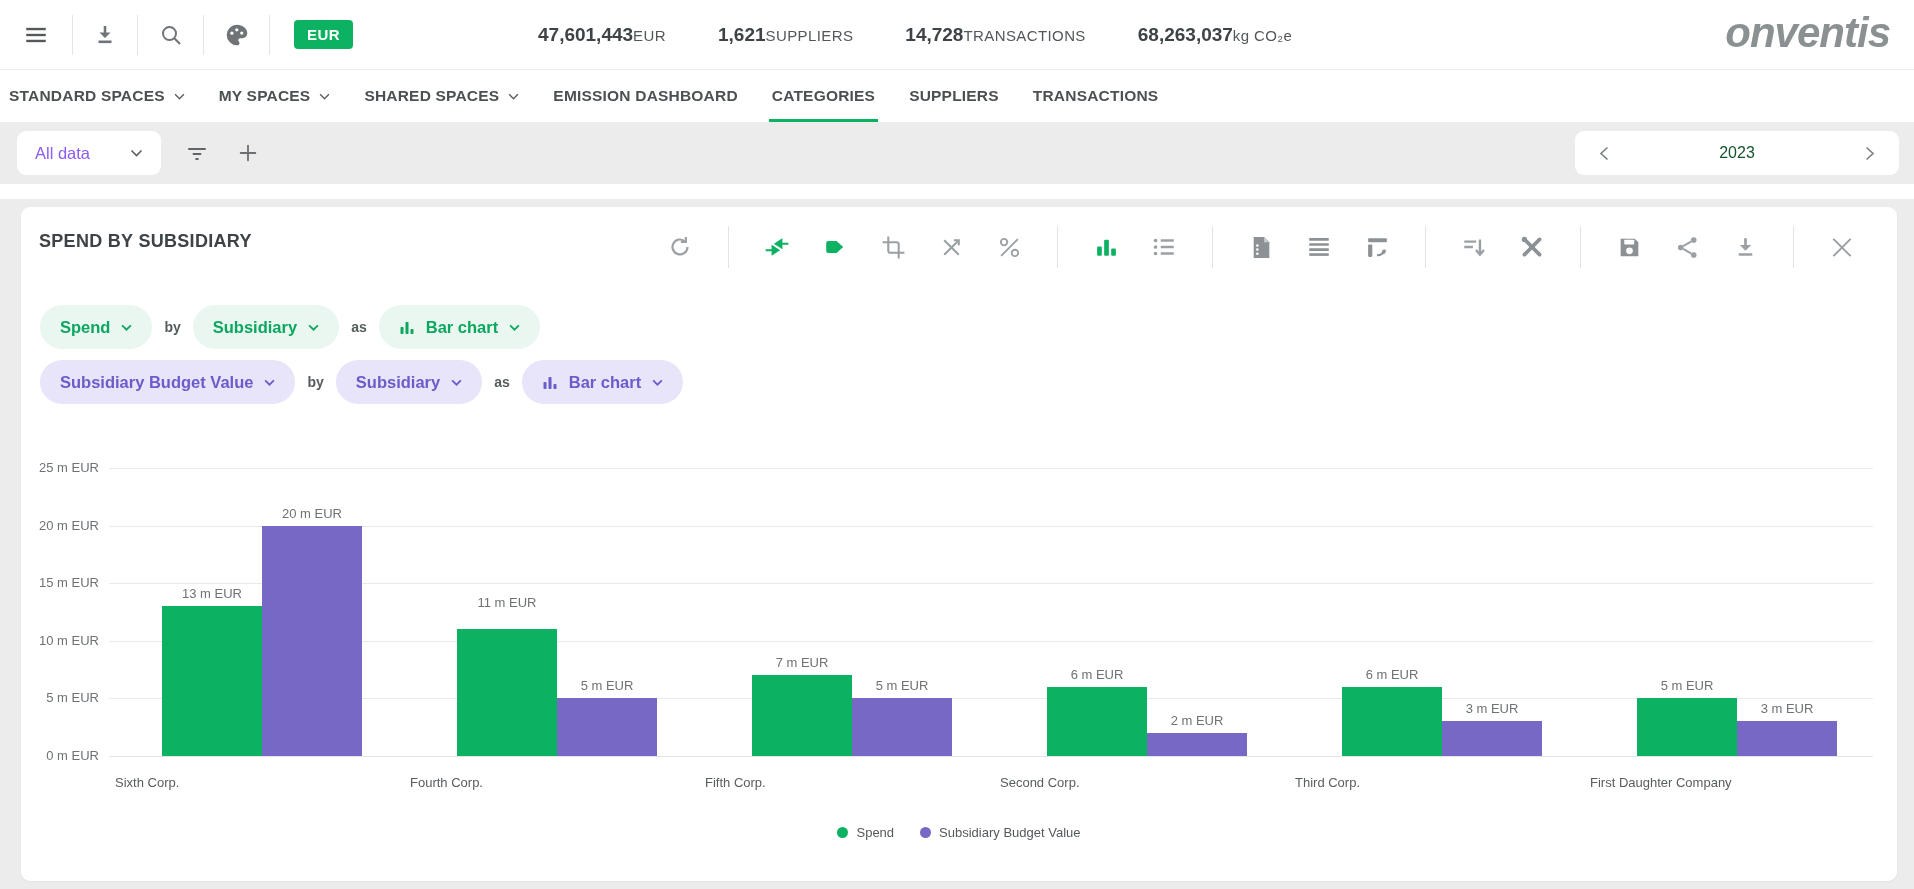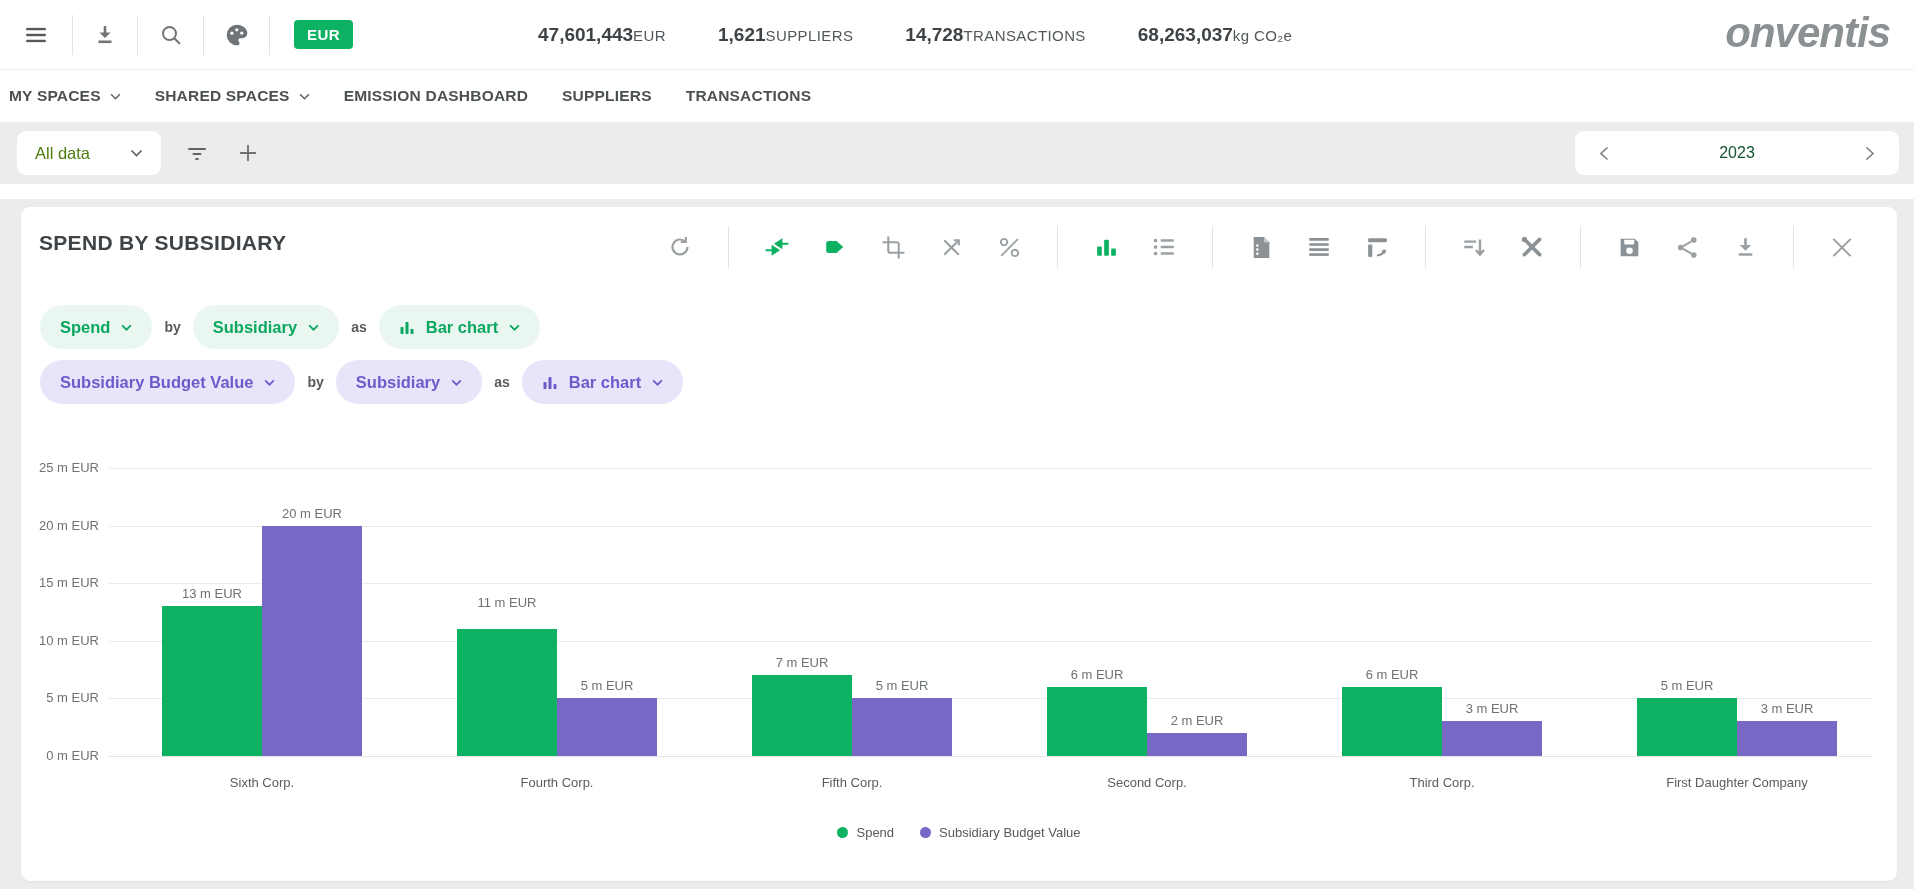--- a/index.html
+++ b/index.html
@@ -30,39 +30,39 @@
   .tab:first-child { padding-left:9px; }
   .tab .chev { margin-left:9px; color:#5a6063; }
   .tab-underline { position:absolute; left:14px; right:14px; bottom:0; height:3px;
     background:#0CB261; }
 
   
   .filterbar { height:62px; background:#ececec; display:flex; align-items:center;
     padding-left:17px; position:relative; }
   .scope-pill { width:144px; height:44px; background:#fff; border-radius:9px;
     display:flex; align-items:center; justify-content:space-between; padding:0 18px;
-    font-size:16.5px; color:#4d7c0f; cursor:pointer; }
+    font-size:16.5px; color:#8b5cf6; cursor:pointer; }
   .scope-pill .chev { color:#5a6063; }
   .fbtn { margin-left:21px; width:30px; height:30px; display:flex; align-items:center;
     justify-content:center; cursor:pointer; }
   .year-pill { position:absolute; right:15px; top:9px; width:324px; height:44px;
     background:#fff; border-radius:9px; display:flex; align-items:center;
     justify-content:space-between; padding:0 16px; }
   .year-pill .yv { font-size:16px; color:#14532d; }
   .ybtn { width:26px; height:26px; display:flex; align-items:center; justify-content:center;
     color:#7c8285; cursor:pointer; }
   .gap-strip { height:15px; background:#fff; }
 
   
   .content { padding:8px 17px 0 21px; background:#ececec; }
   .panel { background:#fff; border-radius:9px; height:674px; position:relative;
     box-shadow:0 1px 2px rgba(0,0,0,.04); overflow:hidden; }
   .panel-head { height:76px; display:flex; justify-content:space-between;
     align-items:flex-start; padding:0 26px 0 18px; }
-  .panel-title { margin-top:24px; font-size:21px; font-weight:bold; color:#3d4347;
+  .panel-title { margin-top:24px; font-size:18px; font-weight:bold; color:#3d4347;
     letter-spacing:.3px; }
   .toolbar { display:flex; align-items:center; margin-top:19px; }
   .tbtn { width:26px; height:26px; margin:0 16px; display:flex; align-items:center;
     justify-content:center; cursor:pointer; flex:none; }
   .tdiv { width:1px; height:42px; background:#e3e3e3; margin:0 19px; flex:none; }
 
   
   .query-row { display:flex; align-items:center; margin-left:19px; }
   .query-row.r1 { margin-top:22px; } .query-row.r2 { margin-top:11px; }
   .pill { height:44px; border-radius:22px; padding:0 20px; display:flex;
@@ -72,21 +72,21 @@
   .conn { margin:0 12px; font-size:14px; font-weight:bold; color:#565b5e; }
 
   
   .chart-canvas { position:relative; margin-top:33px; height:430px; width:100%; }
   .gridline { position:absolute; left:88px; width:1764px; height:1px; background:#eaeaea; }
   .ytick { position:absolute; left:8px; width:70px; text-align:right; font-size:13px;
     color:#6d7275; z-index:1; }
   .cbar { position:absolute; width:100px; z-index:2; cursor:pointer; }
   .vlabel { position:absolute; width:160px; text-align:center; font-size:13px;
     color:#6d7275; z-index:1; white-space:nowrap; }
-  .xcat { position:absolute; width:294px; text-align:center; font-size:13px;
+  .xcat { position:absolute; width:294px; font-size:13px;
     color:#585d60; top:338px; }
   .legend { position:absolute; left:0; right:0; top:388px; display:flex;
     justify-content:center; gap:26px; }
   .legend-item { display:flex; align-items:center; gap:8px; font-size:13px;
     color:#54595c; cursor:pointer; }
   .ldot { width:11px; height:11px; border-radius:50%; }
 </style>
 </head>
 <body>
 
@@ -138,33 +138,43 @@
     <div class="stat">
       <span class="v">68,263,037</span>
       <span class="l">kg CO₂e</span>
     </div>
   </div>
   <div class="logo">onventis</div>
 </div>
 
 <div class="nav">
   <div class="tab">
+    <span>STANDARD SPACES</span>
+    <svg class="chev" width="11" height="7" viewBox="0 0 12 8">
+        <path d="M1 1.5 6 6.5 11 1.5" fill="none" stroke="currentColor" stroke-width="1.7"></path>
+      </svg>
+  </div>
+  <div class="tab">
     <span>MY SPACES</span>
     <svg class="chev" width="11" height="7" viewBox="0 0 12 8">
         <path d="M1 1.5 6 6.5 11 1.5" fill="none" stroke="currentColor" stroke-width="1.7"></path>
       </svg>
   </div>
   <div class="tab">
     <span>SHARED SPACES</span>
     <svg class="chev" width="11" height="7" viewBox="0 0 12 8">
         <path d="M1 1.5 6 6.5 11 1.5" fill="none" stroke="currentColor" stroke-width="1.7"></path>
       </svg>
   </div>
   <div class="tab">
     <span>EMISSION DASHBOARD</span>
+  </div>
+  <div class="tab">
+    <span>CATEGORIES</span>
+    <span class="tab-underline"></span>
   </div>
   <div class="tab">
     <span>SUPPLIERS</span>
   </div>
   <div class="tab">
     <span>TRANSACTIONS</span>
   </div>
 </div>
 
 <div class="filterbar">

